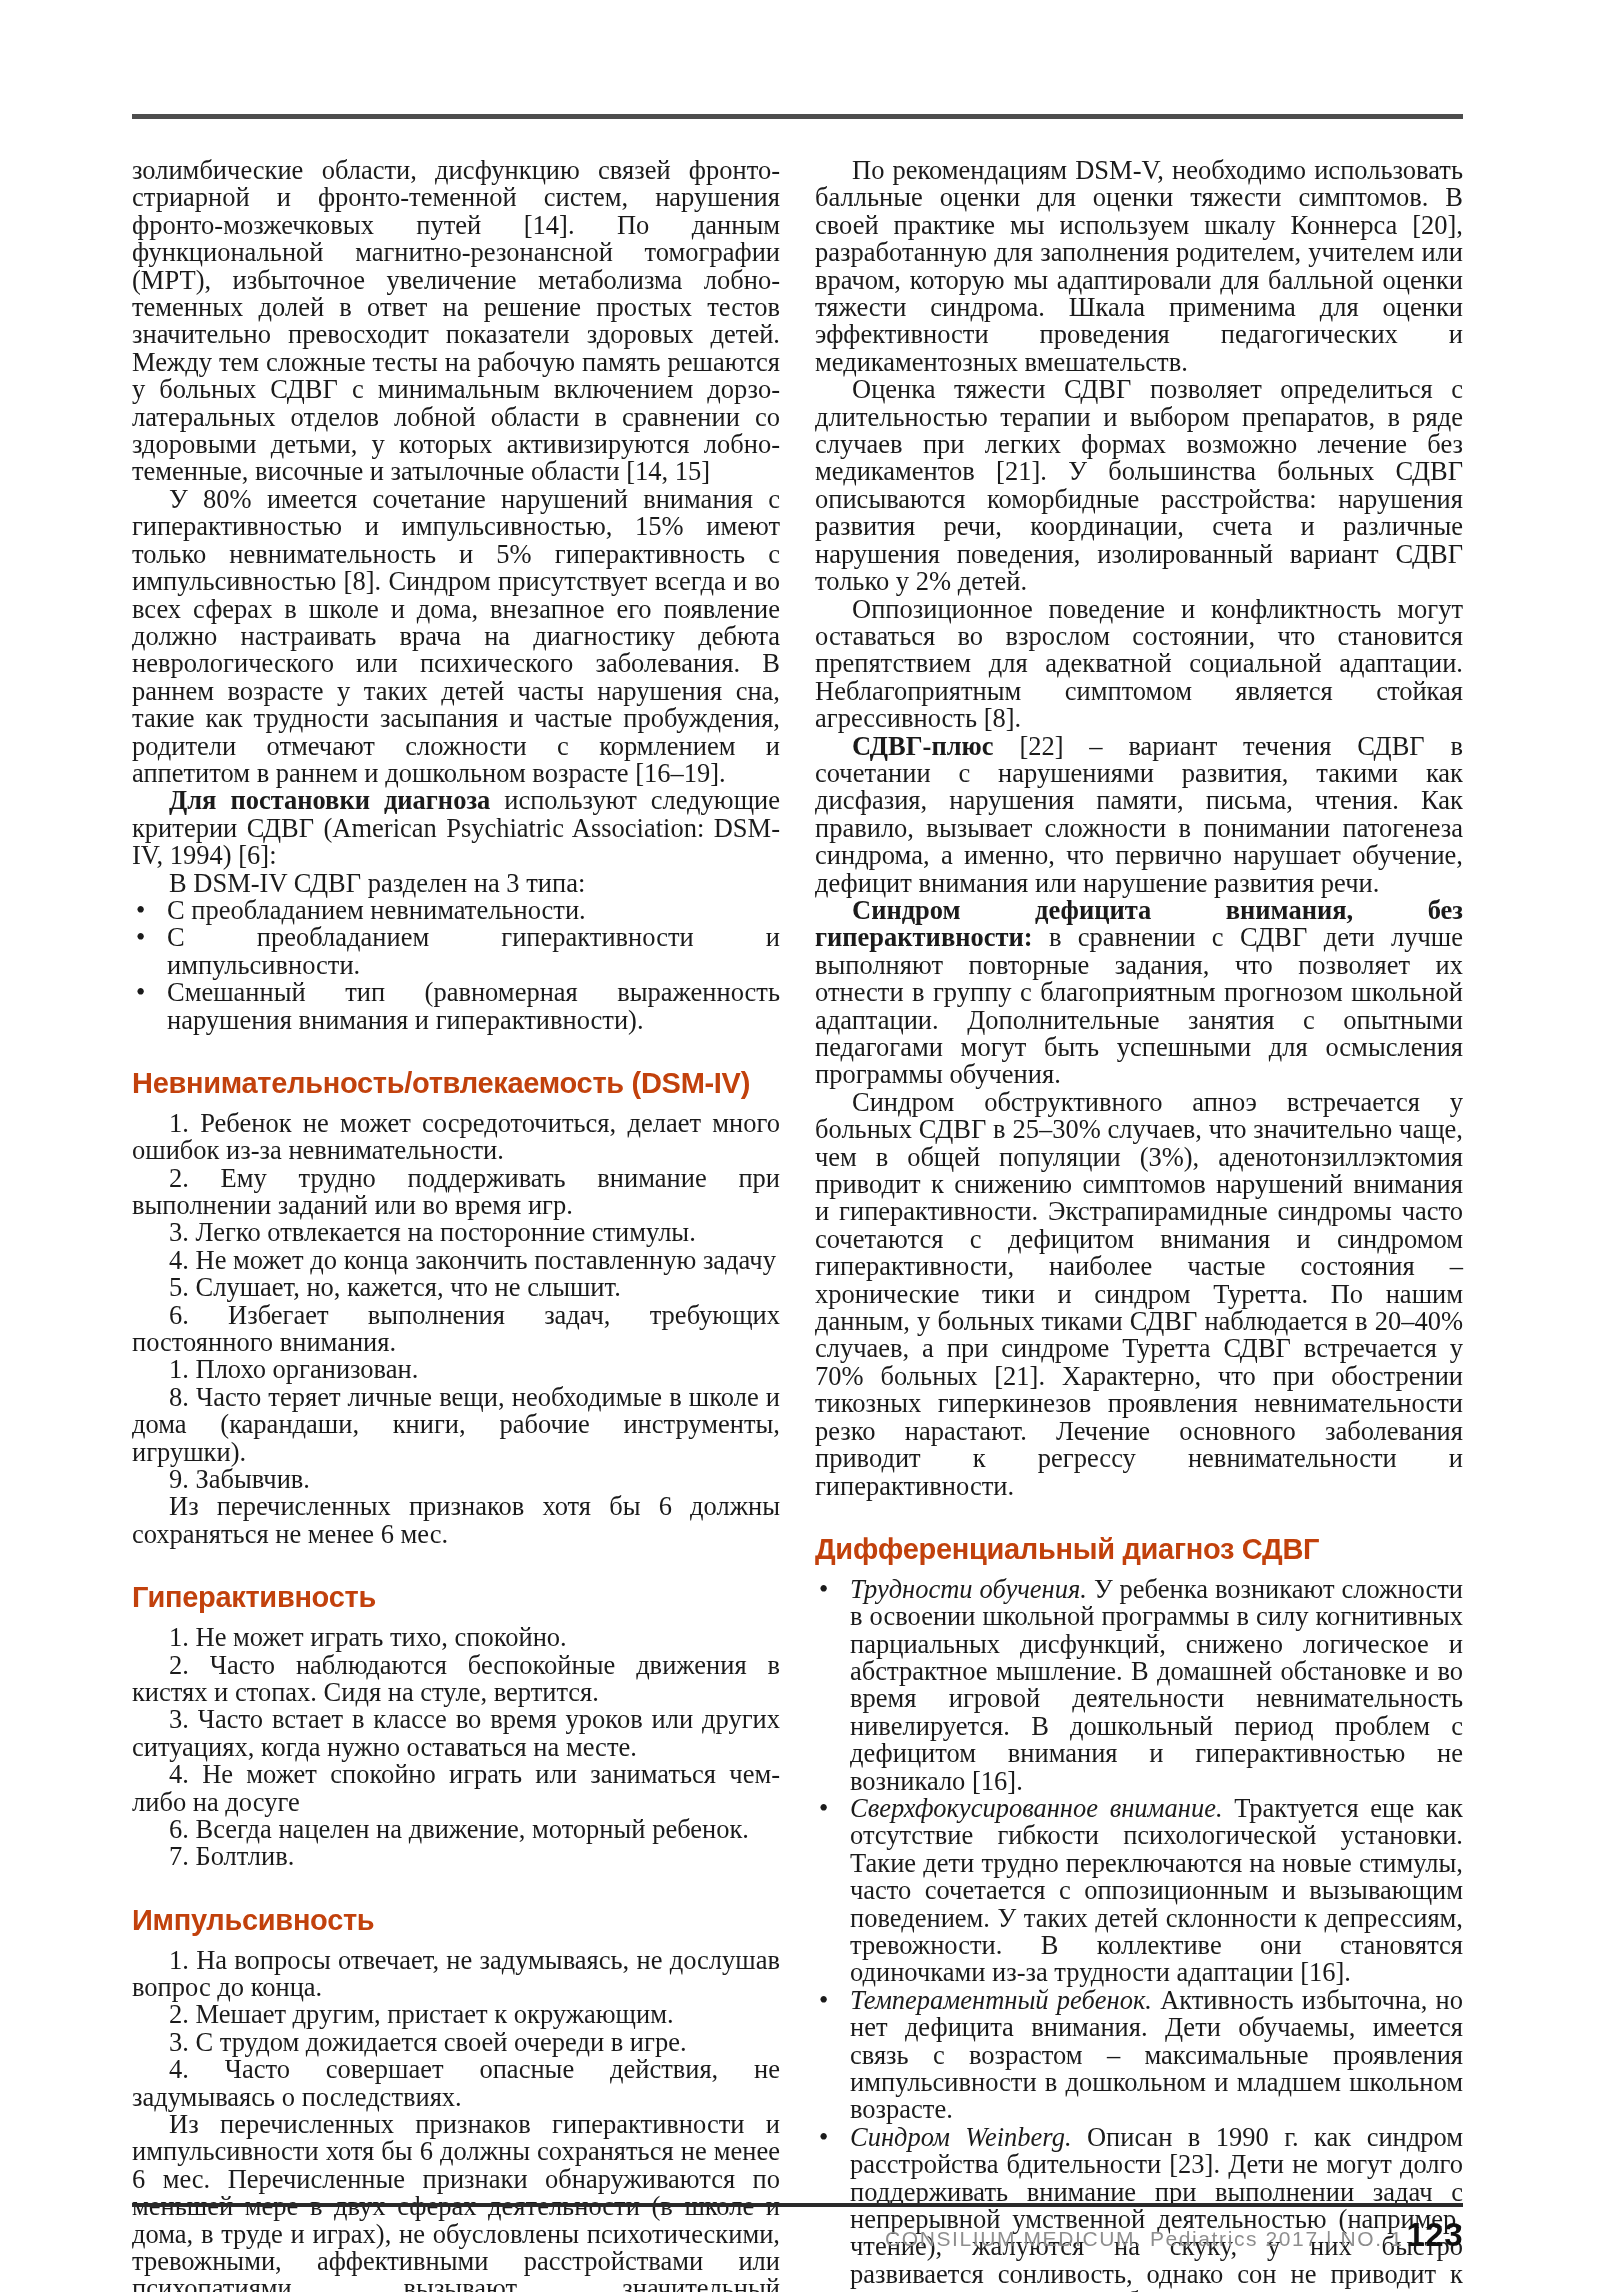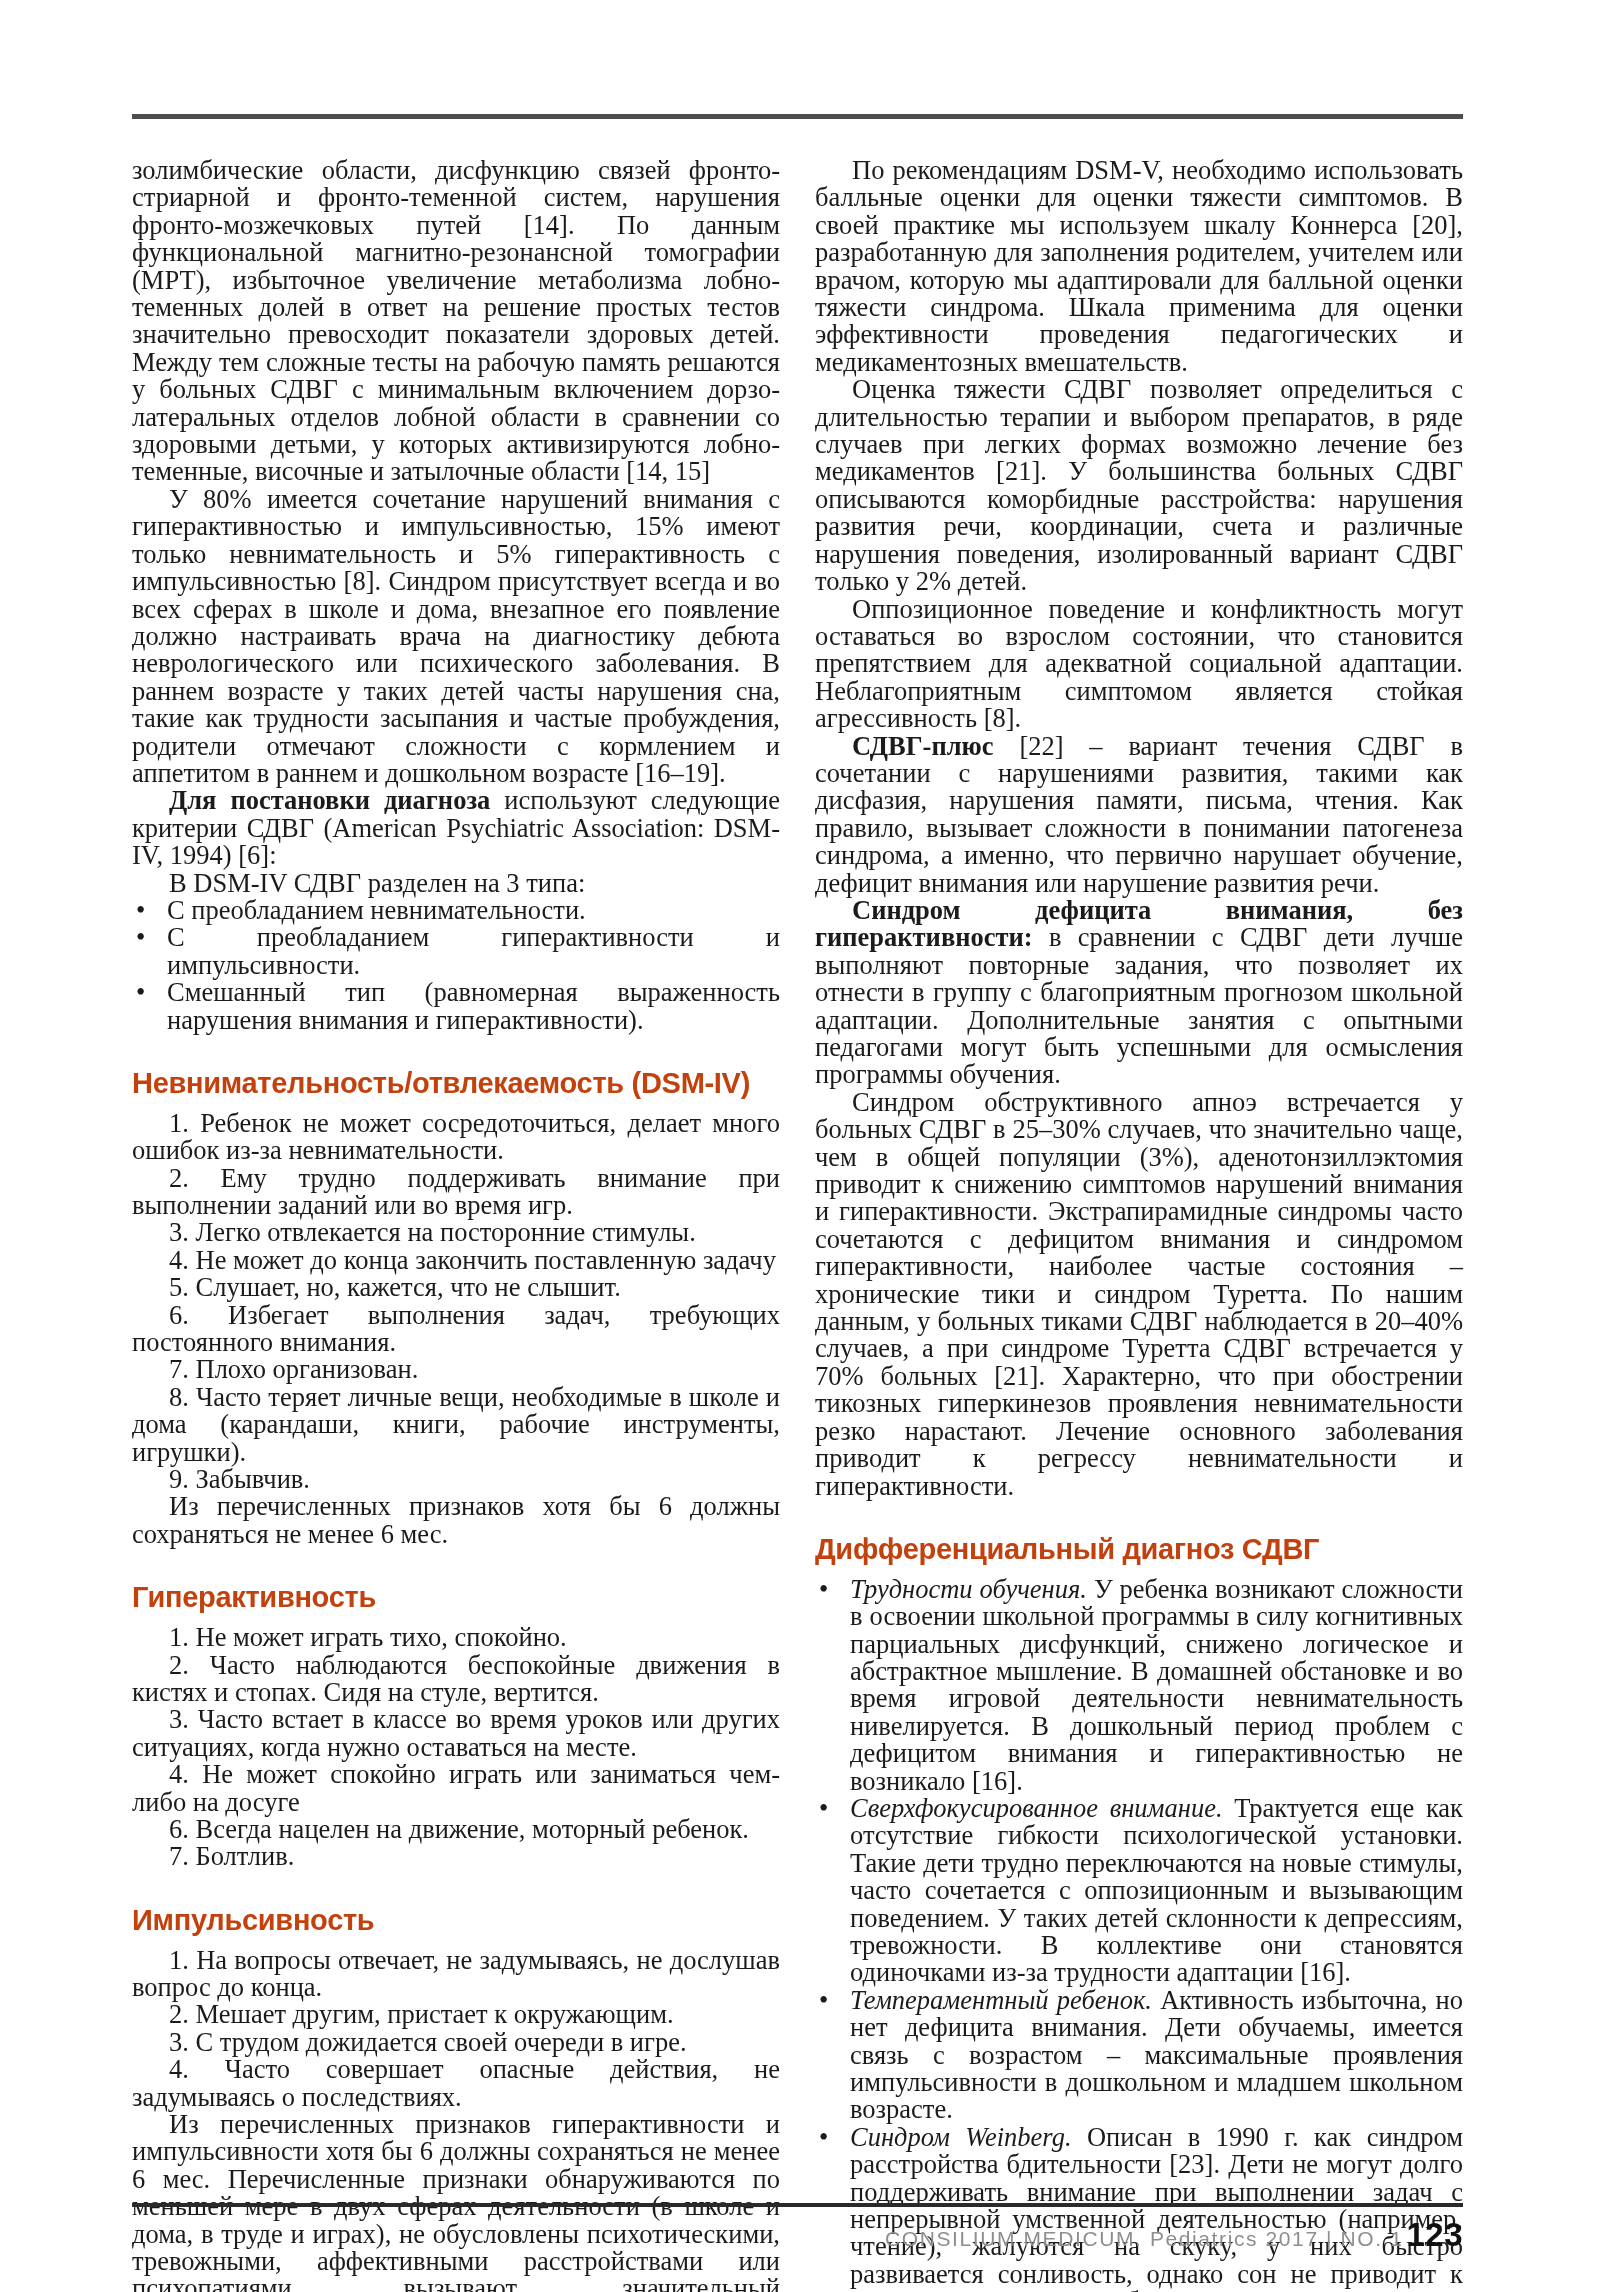--- a/index.html
+++ b/index.html
@@ -39,21 +39,21 @@
         <div class="bullet"><span>С преобладанием невнимательности.</span></div>
         <div class="bullet"><span>С преобладанием гиперактивности и импульсивности.</span></div>
         <div class="bullet"><span>Смешанный тип (равномерная выраженность нарушения внимания и гиперактивности).</span></div>
         <h2 class="col-heading">Невнимательность/отвлекаемость (DSM-IV)</h2>
         <p class="para">1. Ребенок не может сосредоточиться, делает много ошибок из-за невнимательности.</p>
         <p class="para">2. Ему трудно поддерживать внимание при выполнении заданий или во время игр.</p>
         <p class="para">3. Легко отвлекается на посторонние стимулы.</p>
         <p class="para">4. Не может до конца закончить поставленную задачу</p>
         <p class="para">5. Слушает, но, кажется, что не слышит.</p>
         <p class="para">6. Избегает выполнения задач, требующих постоянного внимания.</p>
-        <p class="para">7. Плохо организован.</p>
+        <p class="para">1. Плохо организован.</p>
         <p class="para">8. Часто теряет личные вещи, необходимые в школе и дома (карандаши, книги, рабочие инструменты, игрушки).</p>
         <p class="para">9. Забывчив.</p>
         <p class="para em">Из перечисленных признаков хотя бы 6 должны сохраняться не менее 6 мес.</p>
         <h2 class="col-heading">Гиперактивность</h2>
         <p class="para">1. Не может играть тихо, спокойно.</p>
         <p class="para">2. Часто наблюдаются беспокойные движения в кистях и стопах. Сидя на стуле, вертится.</p>
         <p class="para">3. Часто встает в классе во время уроков или других ситуациях, когда нужно оставаться на месте.</p>
         <p class="para">4. Не может спокойно играть или заниматься чем-либо на досуге</p>
         <p class="para">6. Всегда нацелен на движение, моторный ребенок.</p>
         <p class="para">7. Болтлив.</p>

